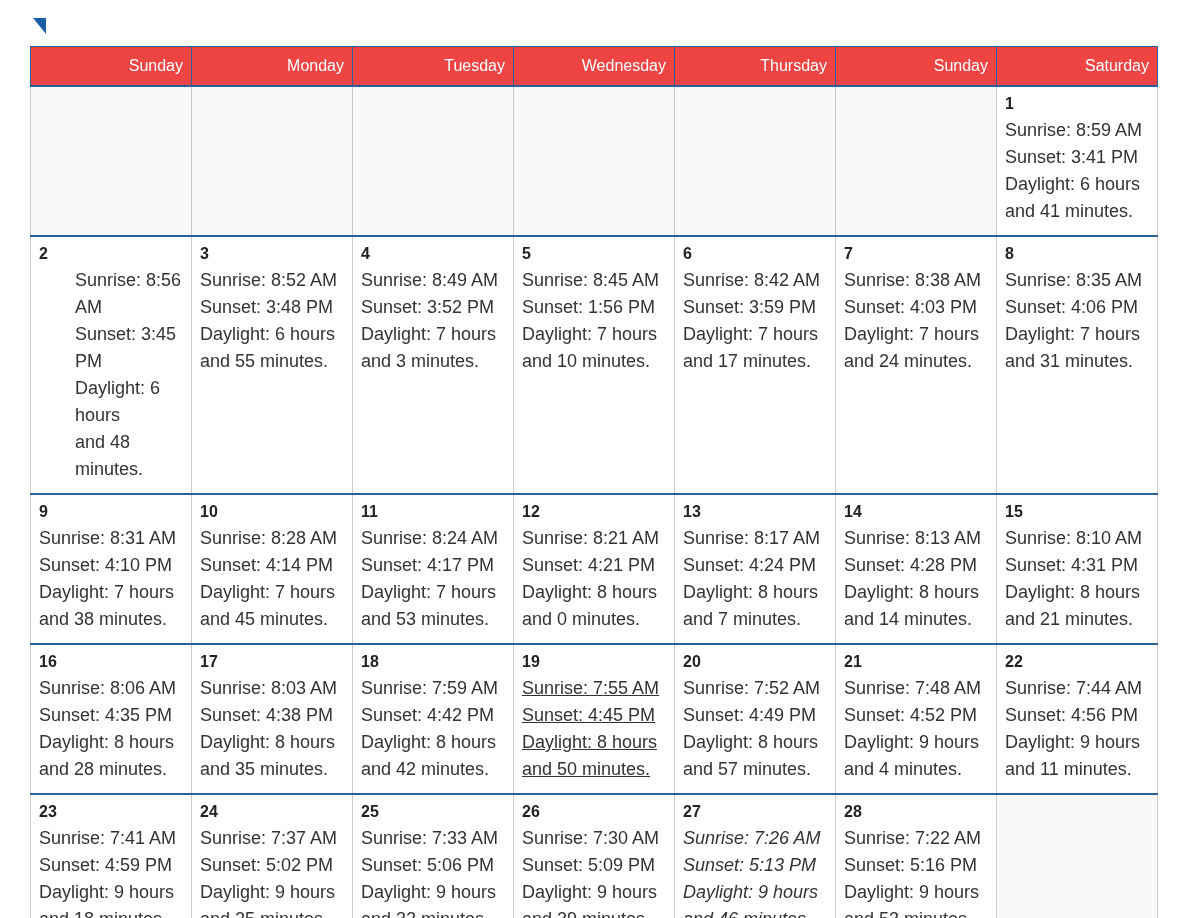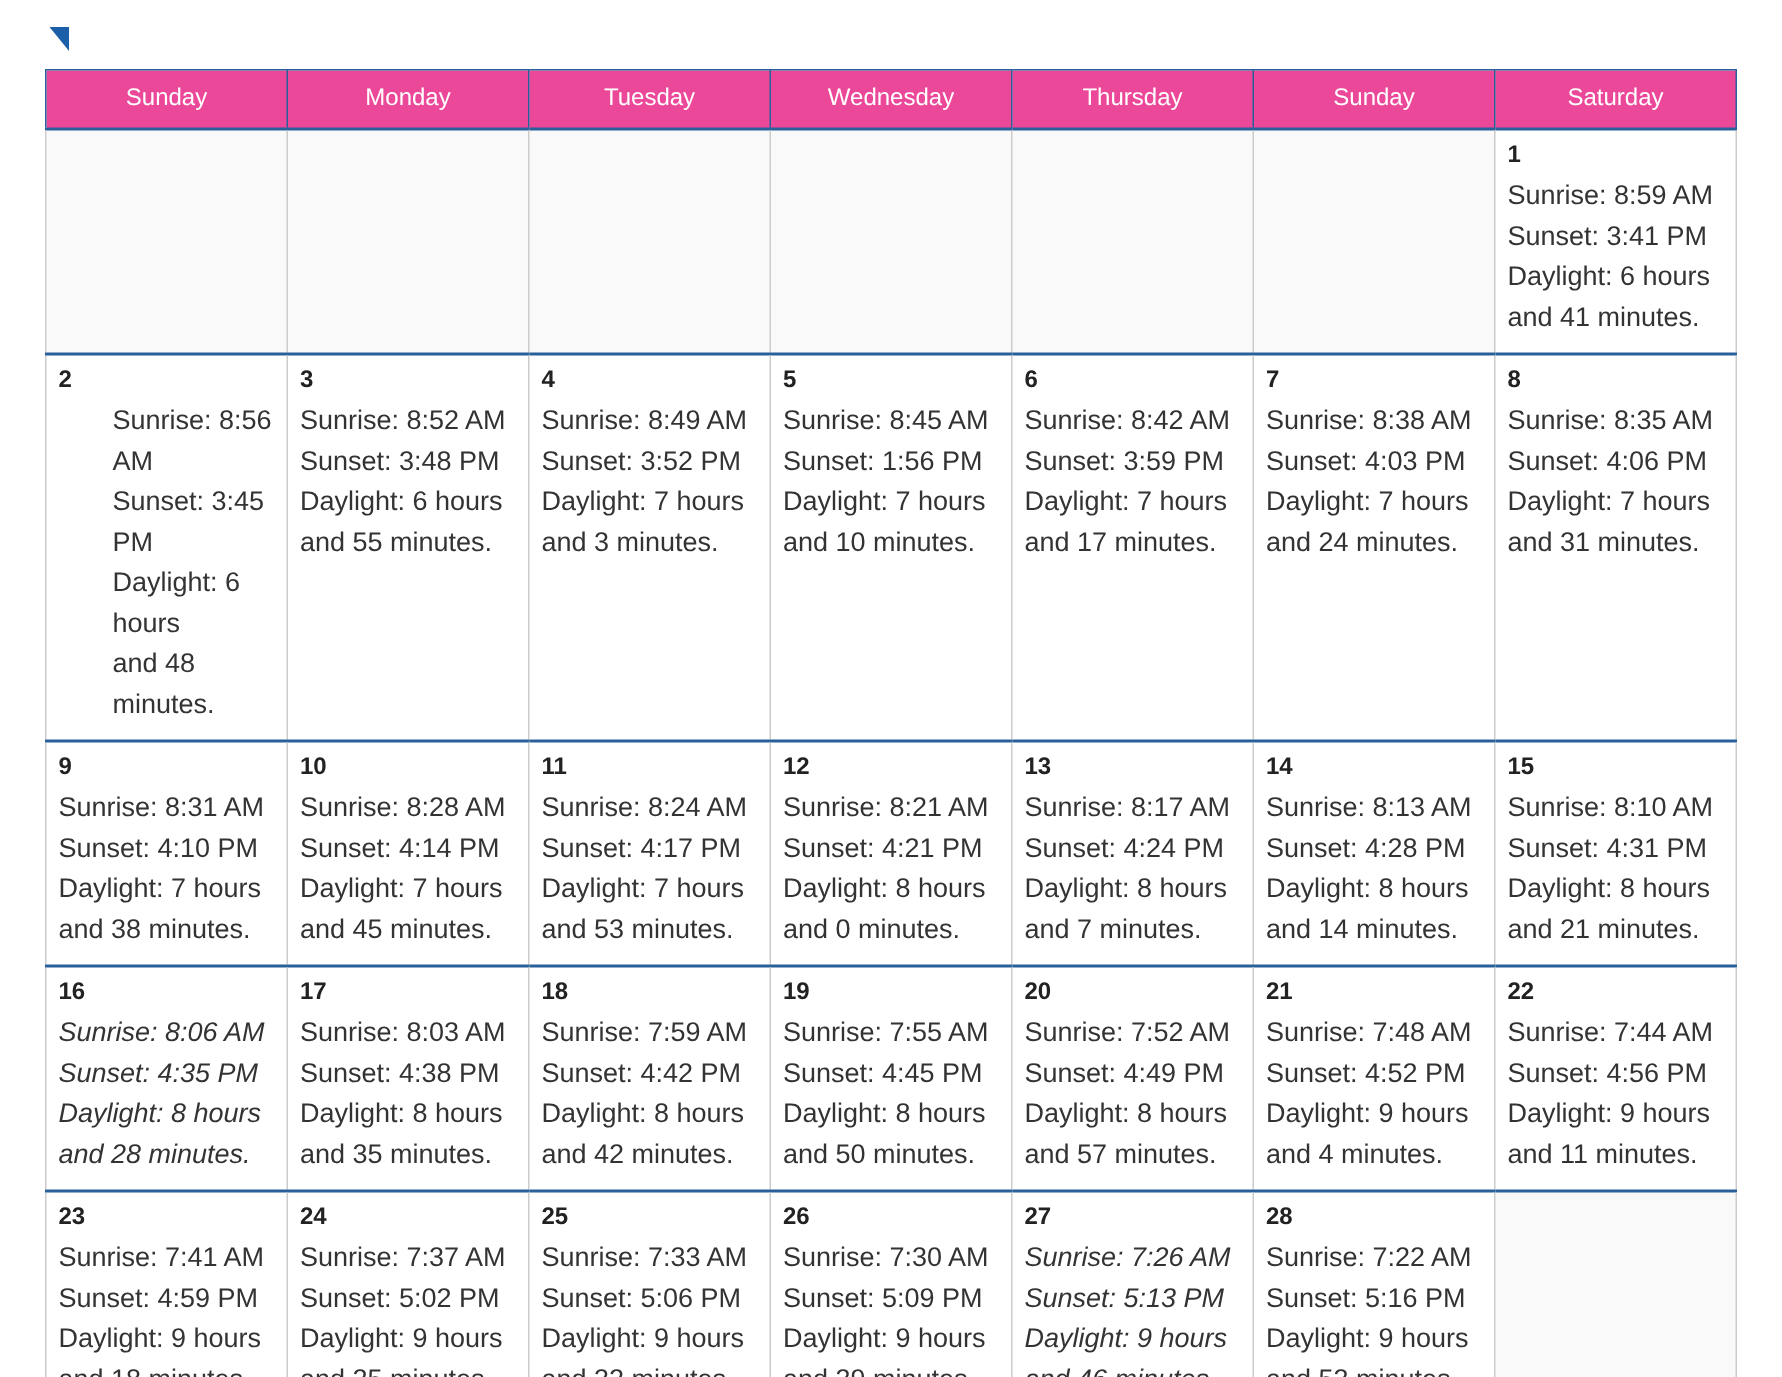--- a/index.html
+++ b/index.html
@@ -34,26 +34,26 @@
       font-size: 20px;
       color: #444;
       margin-top: 4px;
     }
     .calendar {
       width: 100%;
       border-collapse: collapse;
       margin-top: 10px;
     }
     .calendar thead th {
-      background: #ec4899;
+      background: #ef4444;
       color: #fff;
       font-size: 16px;
       font-weight: normal;
       padding: 10px 8px;
-      text-align: center;
+      text-align: right;
       border: 1px solid #2a6099;
     }
     .calendar tbody td {
       vertical-align: top;
       padding: 8px 8px 10px 8px;
       border: 1px solid #ccc;
       border-top: 2px solid #2a6099;
       font-size: 13px;
       color: #333;
       width: 14.28%;
@@ -246,42 +246,42 @@
           <span class="day-number">15</span>
           <div class="day-info" style="white-space: pre-line;">Sunrise: 8:10 AM
 Sunset: 4:31 PM
 Daylight: 8 hours
 and 21 minutes.</div>
         </td>
       </tr>
       <tr>
         <td>
           <span class="day-number">16</span>
-          <div class="day-info" style="white-space: pre-line; font-style: italic;">Sunrise: 8:06 AM
+          <div class="day-info" style="white-space: pre-line;">Sunrise: 8:06 AM
 Sunset: 4:35 PM
 Daylight: 8 hours
 and 28 minutes.</div>
         </td>
         <td>
           <span class="day-number">17</span>
           <div class="day-info" style="white-space: pre-line;">Sunrise: 8:03 AM
 Sunset: 4:38 PM
 Daylight: 8 hours
 and 35 minutes.</div>
         </td>
         <td>
           <span class="day-number">18</span>
           <div class="day-info" style="white-space: pre-line;">Sunrise: 7:59 AM
 Sunset: 4:42 PM
 Daylight: 8 hours
 and 42 minutes.</div>
         </td>
         <td>
           <span class="day-number">19</span>
-          <div class="day-info" style="white-space: pre-line;">Sunrise: 7:55 AM
+          <div class="day-info" style="white-space: pre-line; text-decoration: underline;">Sunrise: 7:55 AM
 Sunset: 4:45 PM
 Daylight: 8 hours
 and 50 minutes.</div>
         </td>
         <td>
           <span class="day-number">20</span>
           <div class="day-info" style="white-space: pre-line;">Sunrise: 7:52 AM
 Sunset: 4:49 PM
 Daylight: 8 hours
 and 57 minutes.</div>

